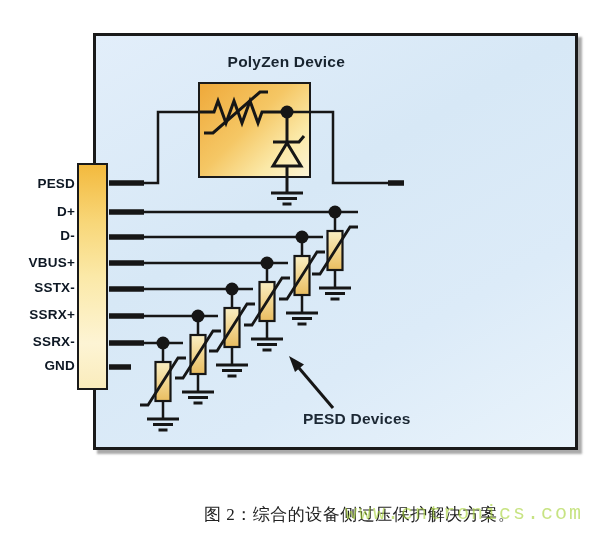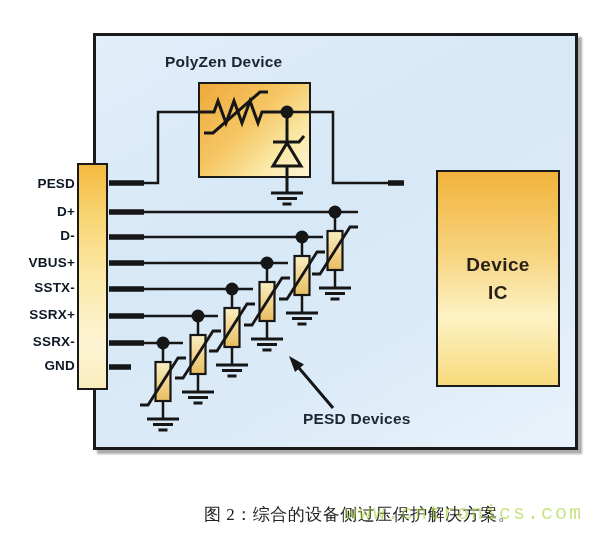--- a/index.html
+++ b/index.html
@@ -34,21 +34,21 @@
   }
   .device-ic span {
     font-size:19px; font-weight:bold; color:#27211a; line-height:1.45; letter-spacing:.4px;
   }
   
   .pin-label {
     position:absolute; right:527px; font-size:13.5px; font-weight:bold;
     color:#0e1824; white-space:nowrap; letter-spacing:0.2px;
   }
   .polyzen-title {
-    position:absolute; left:165px; top:53px; width:180px; text-align:left;
+    position:absolute; left:165px; top:53px; width:180px; text-align:right;
     font-size:15.5px; font-weight:bold; color:#18242f; letter-spacing:0.2px;
   }
   .pesd-title {
     position:absolute; left:303px; top:410px; font-size:15.5px; font-weight:bold;
     color:#1c2834; letter-spacing:0.2px;
   }
   .caption {
     position:absolute; left:204px; top:503px; font-size:17px; color:#222222;
     font-family:"Liberation Serif","DejaVu Serif",serif; letter-spacing:0.5px; white-space:nowrap;
   }
@@ -59,24 +59,20 @@
   svg.wires { position:absolute; left:0; top:0; pointer-events:none; }
 </style>
 </head>
 <body>
 
 <div id="stage">
 
   <div class="frame"></div>
 
   <div class="polyzen-box"></div>
-  <div class="device-ic">
-    <span>Device</span>
-    <span>IC</span>
-  </div>
   <div class="connector"></div>
 
   <svg class="wires" width="602" height="535" viewBox="0 0 602 535">
     <defs>
       <linearGradient id="pesdG" x1="0" y1="0" x2="0" y2="1">
         <stop offset="0" stop-color="#f9eec2"></stop>
         <stop offset="1" stop-color="#e9bd60"></stop>
       </linearGradient>
     </defs>
     <g stroke="#161616" fill="none" stroke-width="2.5">

